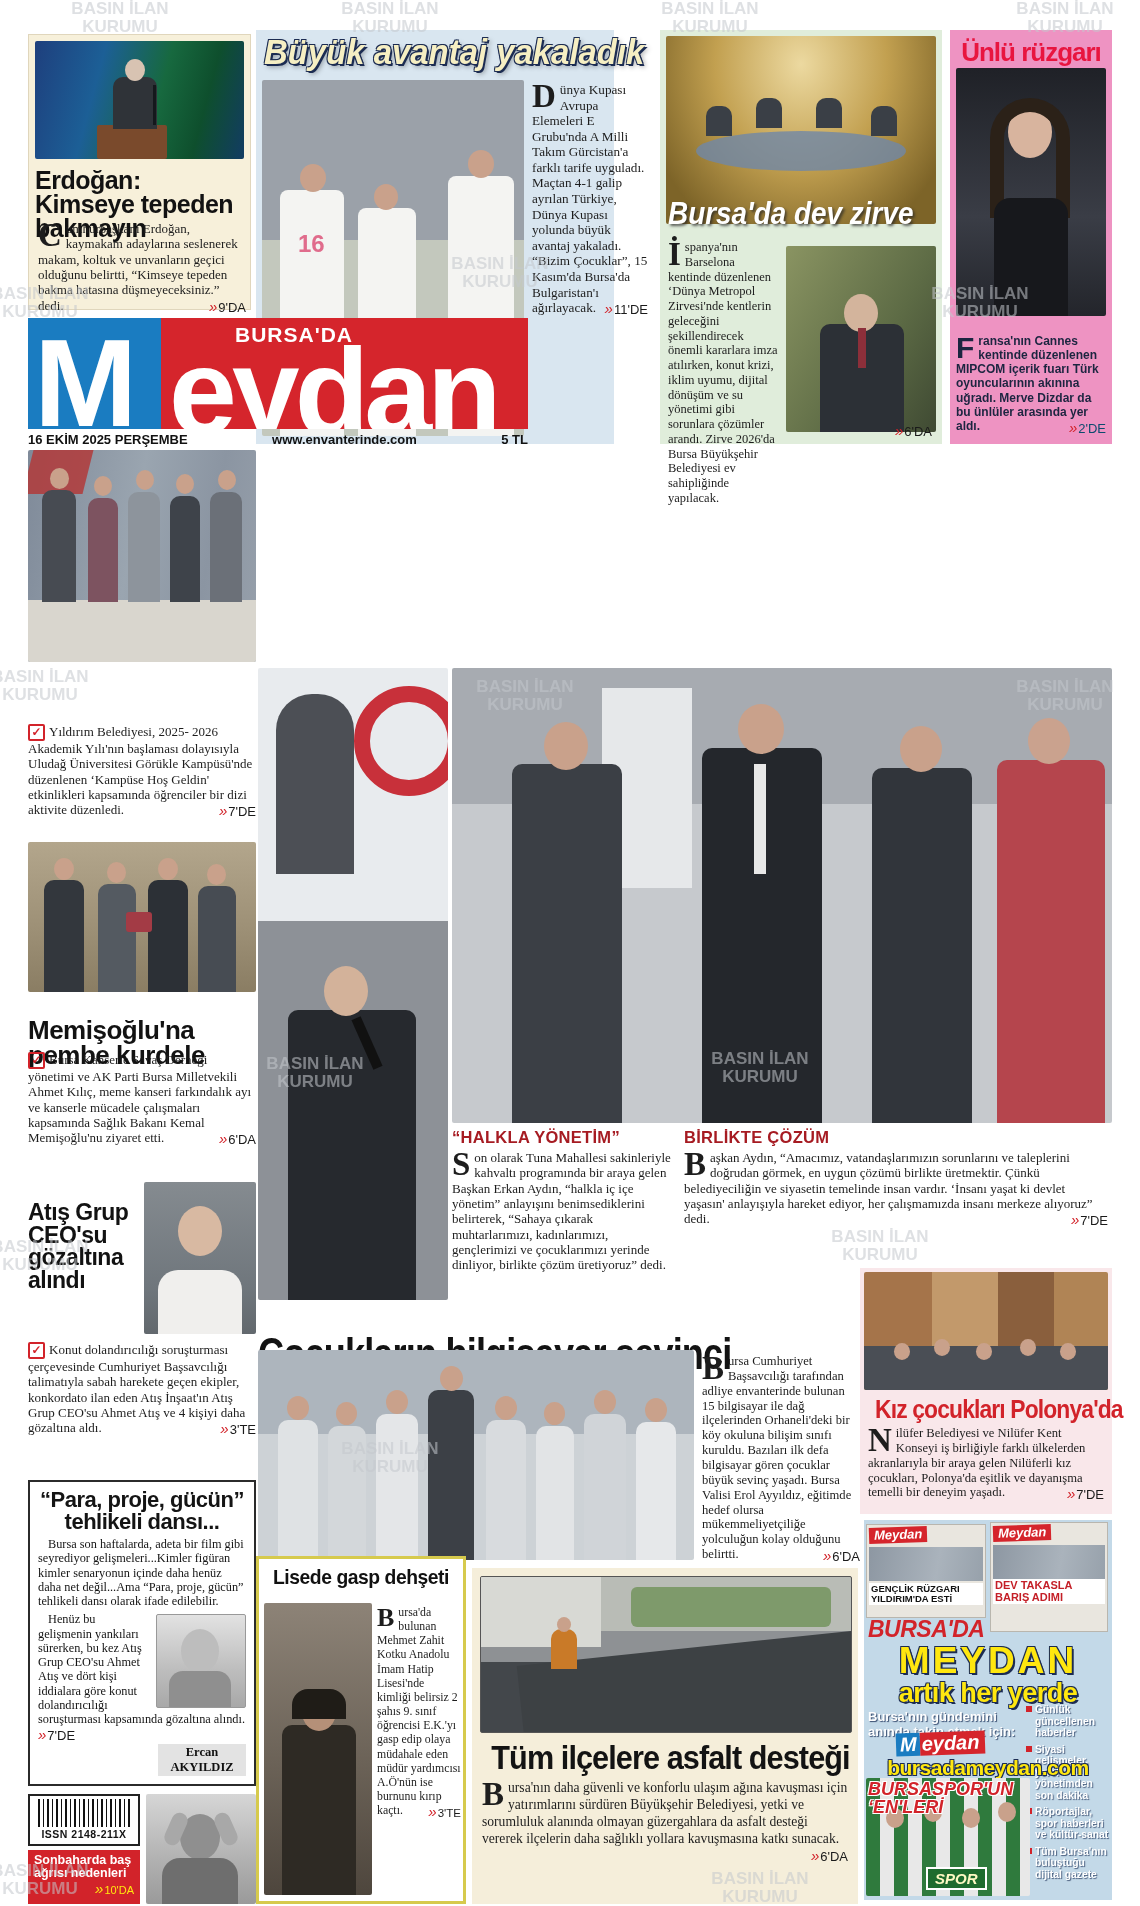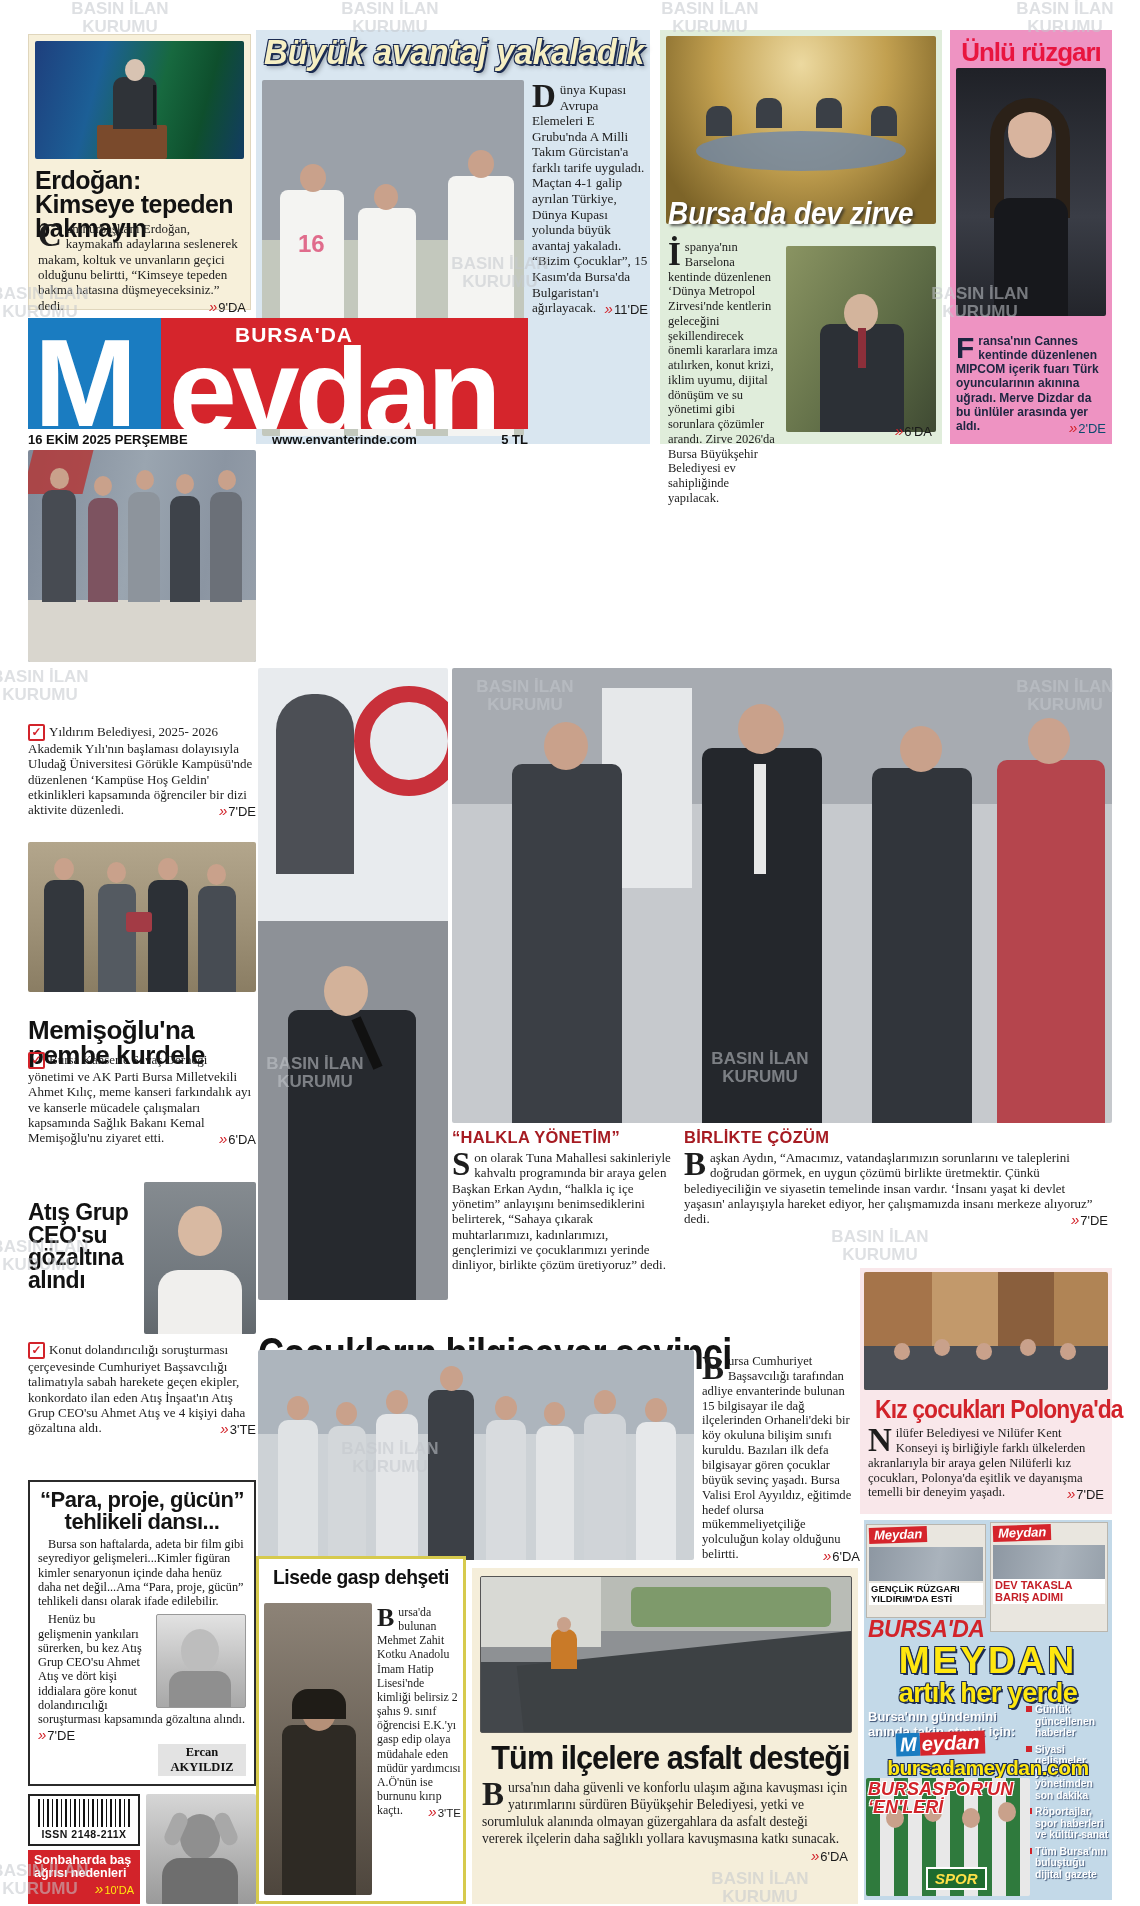--- a/index.html
+++ b/index.html
@@ -17,21 +17,21 @@
   .wm{position:absolute;width:120px;color:#c4c8cd;font-weight:bold;font-size:17px;line-height:1.05;
       text-align:center;opacity:.55;z-index:40;pointer-events:none;}
   .fg{position:absolute;border-radius:10px 10px 0 0;background:#3a3f46;}
   .hd{position:absolute;border-radius:50%;background:#c9a18b;}
   
   #box-erdogan{position:absolute;left:28px;top:34px;width:223px;height:276px;background:#f7f0da;
                border:1px solid #e0d6bc;padding:6px;box-sizing:border-box;}
   #ph-erdogan{left:6px;top:6px;width:209px;height:118px;background:linear-gradient(105deg,#1e3f7d,#1c5f96 30%,#17693f 58%,#0e4f2d 78%,#123c63);}
   #hl-erdogan{font-size:25px;line-height:.95;margin:6px 0 4px 0;}
   #bd-erdogan{padding:0 2px;}
-  #panel-avantaj{position:absolute;left:256px;top:30px;width:394px;height:414px;background:#d9e6f0;box-sizing:border-box;padding:15px;}
+  #panel-avantaj{position:absolute;left:256px;top:30px;width:358px;height:414px;background:#d9e6f0;box-sizing:border-box;padding:15px;}
   #hl-avantaj{position:absolute;left:8px;top:2px;font-style:italic;font-weight:bold;font-size:35px;color:#f6efc3;
       white-space:nowrap;transform:scaleX(.94);transform-origin:0 0;
       text-shadow:2px 2px 0 #1c2c52,-1px -1px 0 #1c2c52,1px -1px 0 #1c2c52,-1px 1px 0 #1c2c52,3px 3px 5px rgba(0,0,0,.35);}
   #ph-football{left:6px;top:50px;width:262px;height:356px;background:linear-gradient(#9ba1a9 0 45%,#c3c8bd 45% 100%);}
   .jersey{position:absolute;background:#f4f4f2;border-radius:8px 8px 0 0;}
   .jnum{position:absolute;color:#e06c8c;font-weight:bold;font-size:24px;font-family:"Liberation Sans",sans-serif;}
   #col-avantaj{position:absolute;left:276px;top:52px;width:116px;height:354px;}
   #panel-zirve{position:absolute;left:660px;top:30px;width:282px;height:414px;background:#e0eddb;box-sizing:border-box;padding:6px;}
   #ph-zirvetop{left:6px;top:6px;width:270px;height:188px;background:radial-gradient(ellipse at 50% 15%,#ecd9a0,#c2a050 45%,#7d6428 85%);}
   #hl-zirve{position:absolute;left:8px;top:166px;font-style:italic;font-weight:bold;font-size:31px;color:#ffffff;
@@ -130,21 +130,21 @@
                     margin-bottom:5px;text-shadow:1px 1px 1px rgba(20,40,80,.7);}
   #promo-bullets li::before{content:"";position:absolute;left:0;top:2px;width:6px;height:6px;background:#d2232a;}
   #promo-logo{position:absolute;left:32px;top:212px;transform:rotate(-2deg);font-weight:bold;font-style:italic;font-size:20px;}
   #promo-logo .pm{background:#1a7cc1;color:#fff;padding:0 3px 1px 4px;}
   #promo-logo .pe{background:#d5252c;color:#fff;padding:0 6px 1px 2px;}
   #promo-site{position:absolute;left:0;top:236px;width:248px;text-align:center;color:#ffe70f;font-weight:bold;font-size:21px;
               letter-spacing:-.5px;text-shadow:1px 1px 0 #1c2c52,-1px -1px 0 #1c2c52,1px -1px 0 #1c2c52,-1px 1px 0 #1c2c52;}
   #ph-bursaspor{left:2px;top:258px;width:164px;height:118px;background:repeating-linear-gradient(90deg,#2f7a3d 0 14px,#e8e8e8 14px 28px);}
   #promo-bursaspor{position:absolute;left:4px;top:260px;width:120px;color:#d2232a;font-weight:bold;font-style:italic;
                    font-size:18px;line-height:1;text-shadow:1px 1px 0 #fff,-1px -1px 0 #fff,1px -1px 0 #fff,-1px 1px 0 #fff;}
-  #spor-badge{position:absolute;left:60px;bottom:6px;background:#1e6b2e;color:#fde047;font-weight:bold;font-style:italic;
+  #spor-badge{position:absolute;left:60px;bottom:6px;background:#1e6b2e;color:#fef9c3;font-weight:bold;font-style:italic;
               font-size:15px;padding:1px 7px;border:2px solid #fff;}
   
   #box-gasp{position:absolute;left:256px;top:1556px;width:210px;height:348px;border:3px solid #d6ca4d;background:#fff;box-sizing:border-box;}
   #hl-gasp{position:absolute;left:0;top:6px;width:204px;text-align:center;font-weight:bold;font-size:21px;letter-spacing:-.5px;
            transform:scaleX(.92);transform-origin:50% 0;white-space:nowrap;color:#111;}
   #ph-gasp{left:5px;top:44px;width:108px;height:292px;background:linear-gradient(#8d8377,#6b6257 55%,#4e463d);}
   #bd-gasp{position:absolute;left:118px;top:46px;width:84px;}
   #bd-gasp .bd{font-size:11.8px;line-height:1.2;}
   
   #box-asfalt{position:absolute;left:472px;top:1568px;width:386px;height:336px;background:#f5eeda;box-sizing:border-box;}

